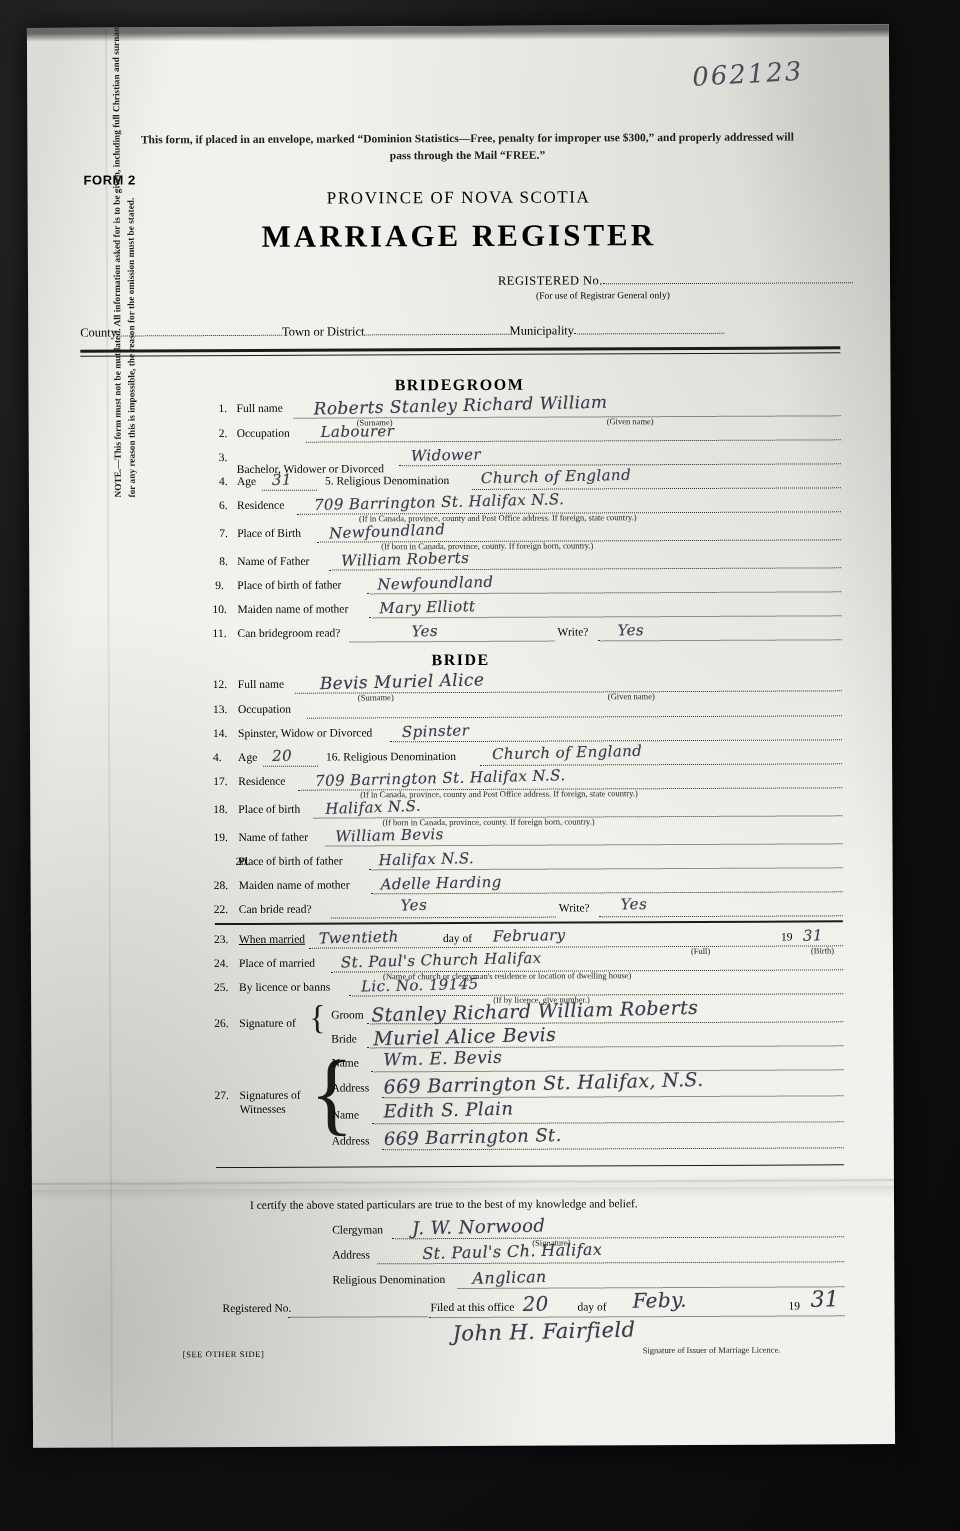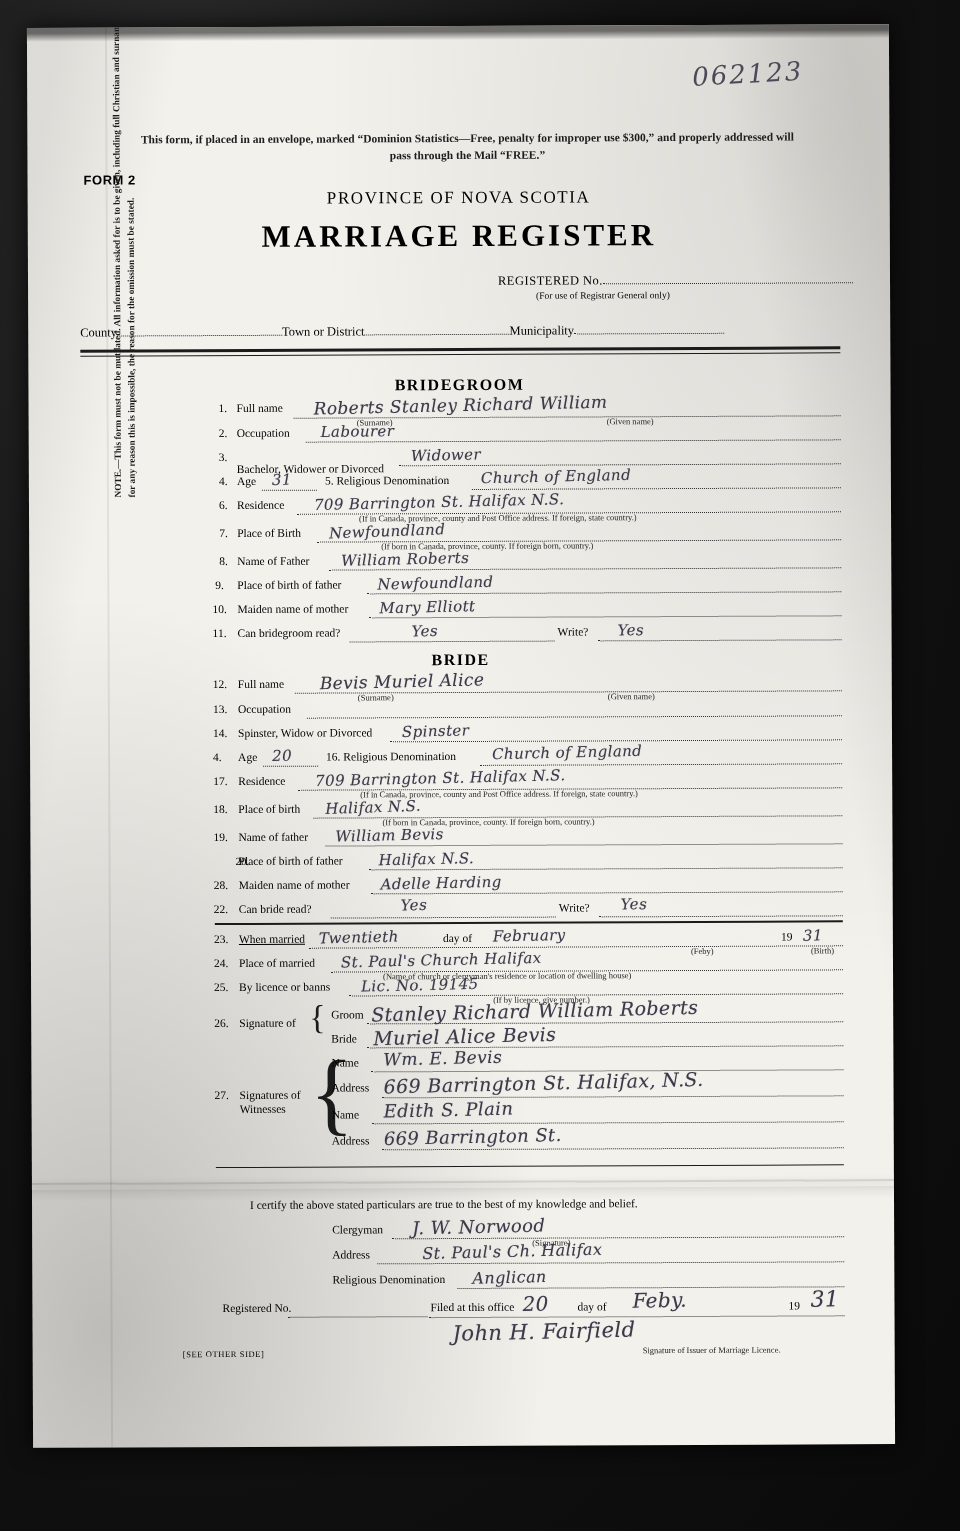--- a/index.html
+++ b/index.html
@@ -233,21 +233,21 @@
   <div class="hw abs" style="left:590px;top:870px;font-size:15px;">Yes</div>
 
   <div class="abs" style="left:184px;top:896px;width:628px;height:2px;background:#1b1b1b;"></div>
 
   <div class="abs" style="left:183px;top:906px;font-size:11.5px;">23.</div>
   <div class="abs" style="left:208px;top:906px;font-size:11.5px;text-decoration:underline;">When married</div>
   <div class="abs dots" style="left:278px;top:920px;width:534px;height:1px;"></div>
   <div class="hw abs" style="left:288px;top:902px;font-size:15px;">Twentieth</div>
   <div class="abs" style="left:412px;top:906px;font-size:11.5px;">day of</div>
   <div class="hw abs" style="left:462px;top:901px;font-size:15px;">February</div>
-  <div class="sub abs" style="left:660px;top:921px;">(Feby)</div>
+  <div class="sub abs" style="left:660px;top:921px;">(Full)</div>
   <div class="abs" style="left:750px;top:906px;font-size:11.5px;">19</div>
   <div class="hw abs" style="left:772px;top:902px;font-size:15px;">31</div>
   <div class="sub abs" style="left:780px;top:921px;">(Birth)</div>
 
   <div class="abs" style="left:183px;top:930px;font-size:11.5px;">24.</div>
   <div class="abs" style="left:208px;top:930px;font-size:11.5px;">Place of married</div>
   <div class="abs dots" style="left:300px;top:944px;width:512px;height:1px;"></div>
   <div class="hw abs" style="left:310px;top:925px;font-size:15px;">St. Paul's Church      Halifax</div>
   <div class="sub abs" style="left:352px;top:945px;">(Name of church or clergyman's residence or location of dwelling house)</div>
 

